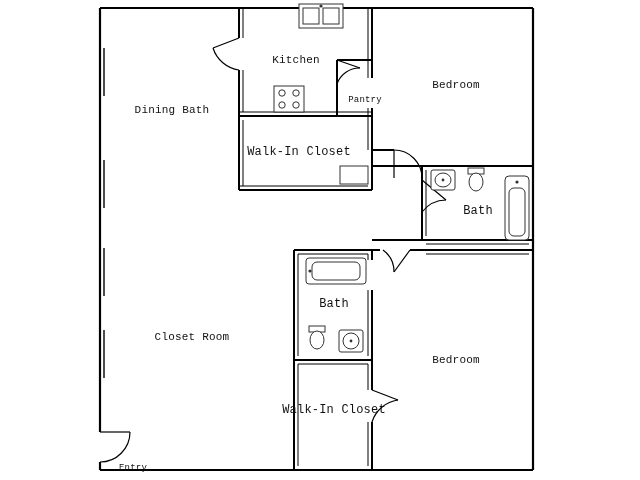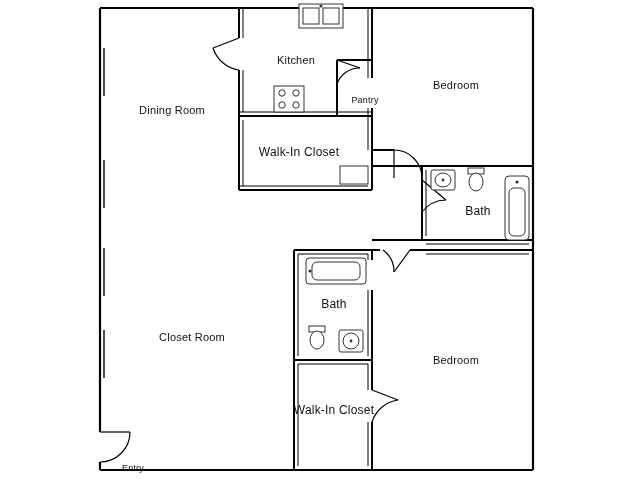--- a/index.html
+++ b/index.html
@@ -19,21 +19,21 @@
     height: 480px;
     background: #ffffff;
   }
   #svg-root {
     position: absolute;
     left: 0;
     top: 0;
   }
   .room-label {
     position: absolute;
-    font-family: Liberation Sans, sans-serif;
+    font-family: Liberation Mono, monospace;
     font-size: 11px;
     color: #111111;
     white-space: nowrap;
     transform: translate(-50%, -50%);
     letter-spacing: 0.2px;
   }
   .room-label.small {
     font-size: 12px;
   }
   .room-label.tiny {
@@ -227,21 +227,21 @@
 
       <g>
         <rect x="339" y="330" width="24" height="22" rx="2" fill="#ffffff" stroke="#333333"></rect>
         <ellipse cx="351" cy="341" rx="8" ry="8" fill="#ffffff" stroke="#333333"></ellipse>
         <circle cx="351" cy="341" r="1.4" fill="#333333" stroke="none"></circle>
       </g>
     </g>
 
   </svg>
 
-  <div class="room-label" style="left:172px; top:110px;">Dining Room</div>
+  <div class="room-label" style="left:172px; top:110px;">Dining Bath</div>
 
   <div class="room-label" style="left:296px; top:60px;">Kitchen</div>
 
   <div class="room-label tiny" style="left:365px; top:100px;">Pantry</div>
 
   <div class="room-label" style="left:456px; top:85px;">Bedroom</div>
 
   <div class="room-label small" style="left:299px; top:152px;">Walk-In Closet</div>
 
   <div class="room-label small" style="left:478px; top:211px;">Bath</div>

